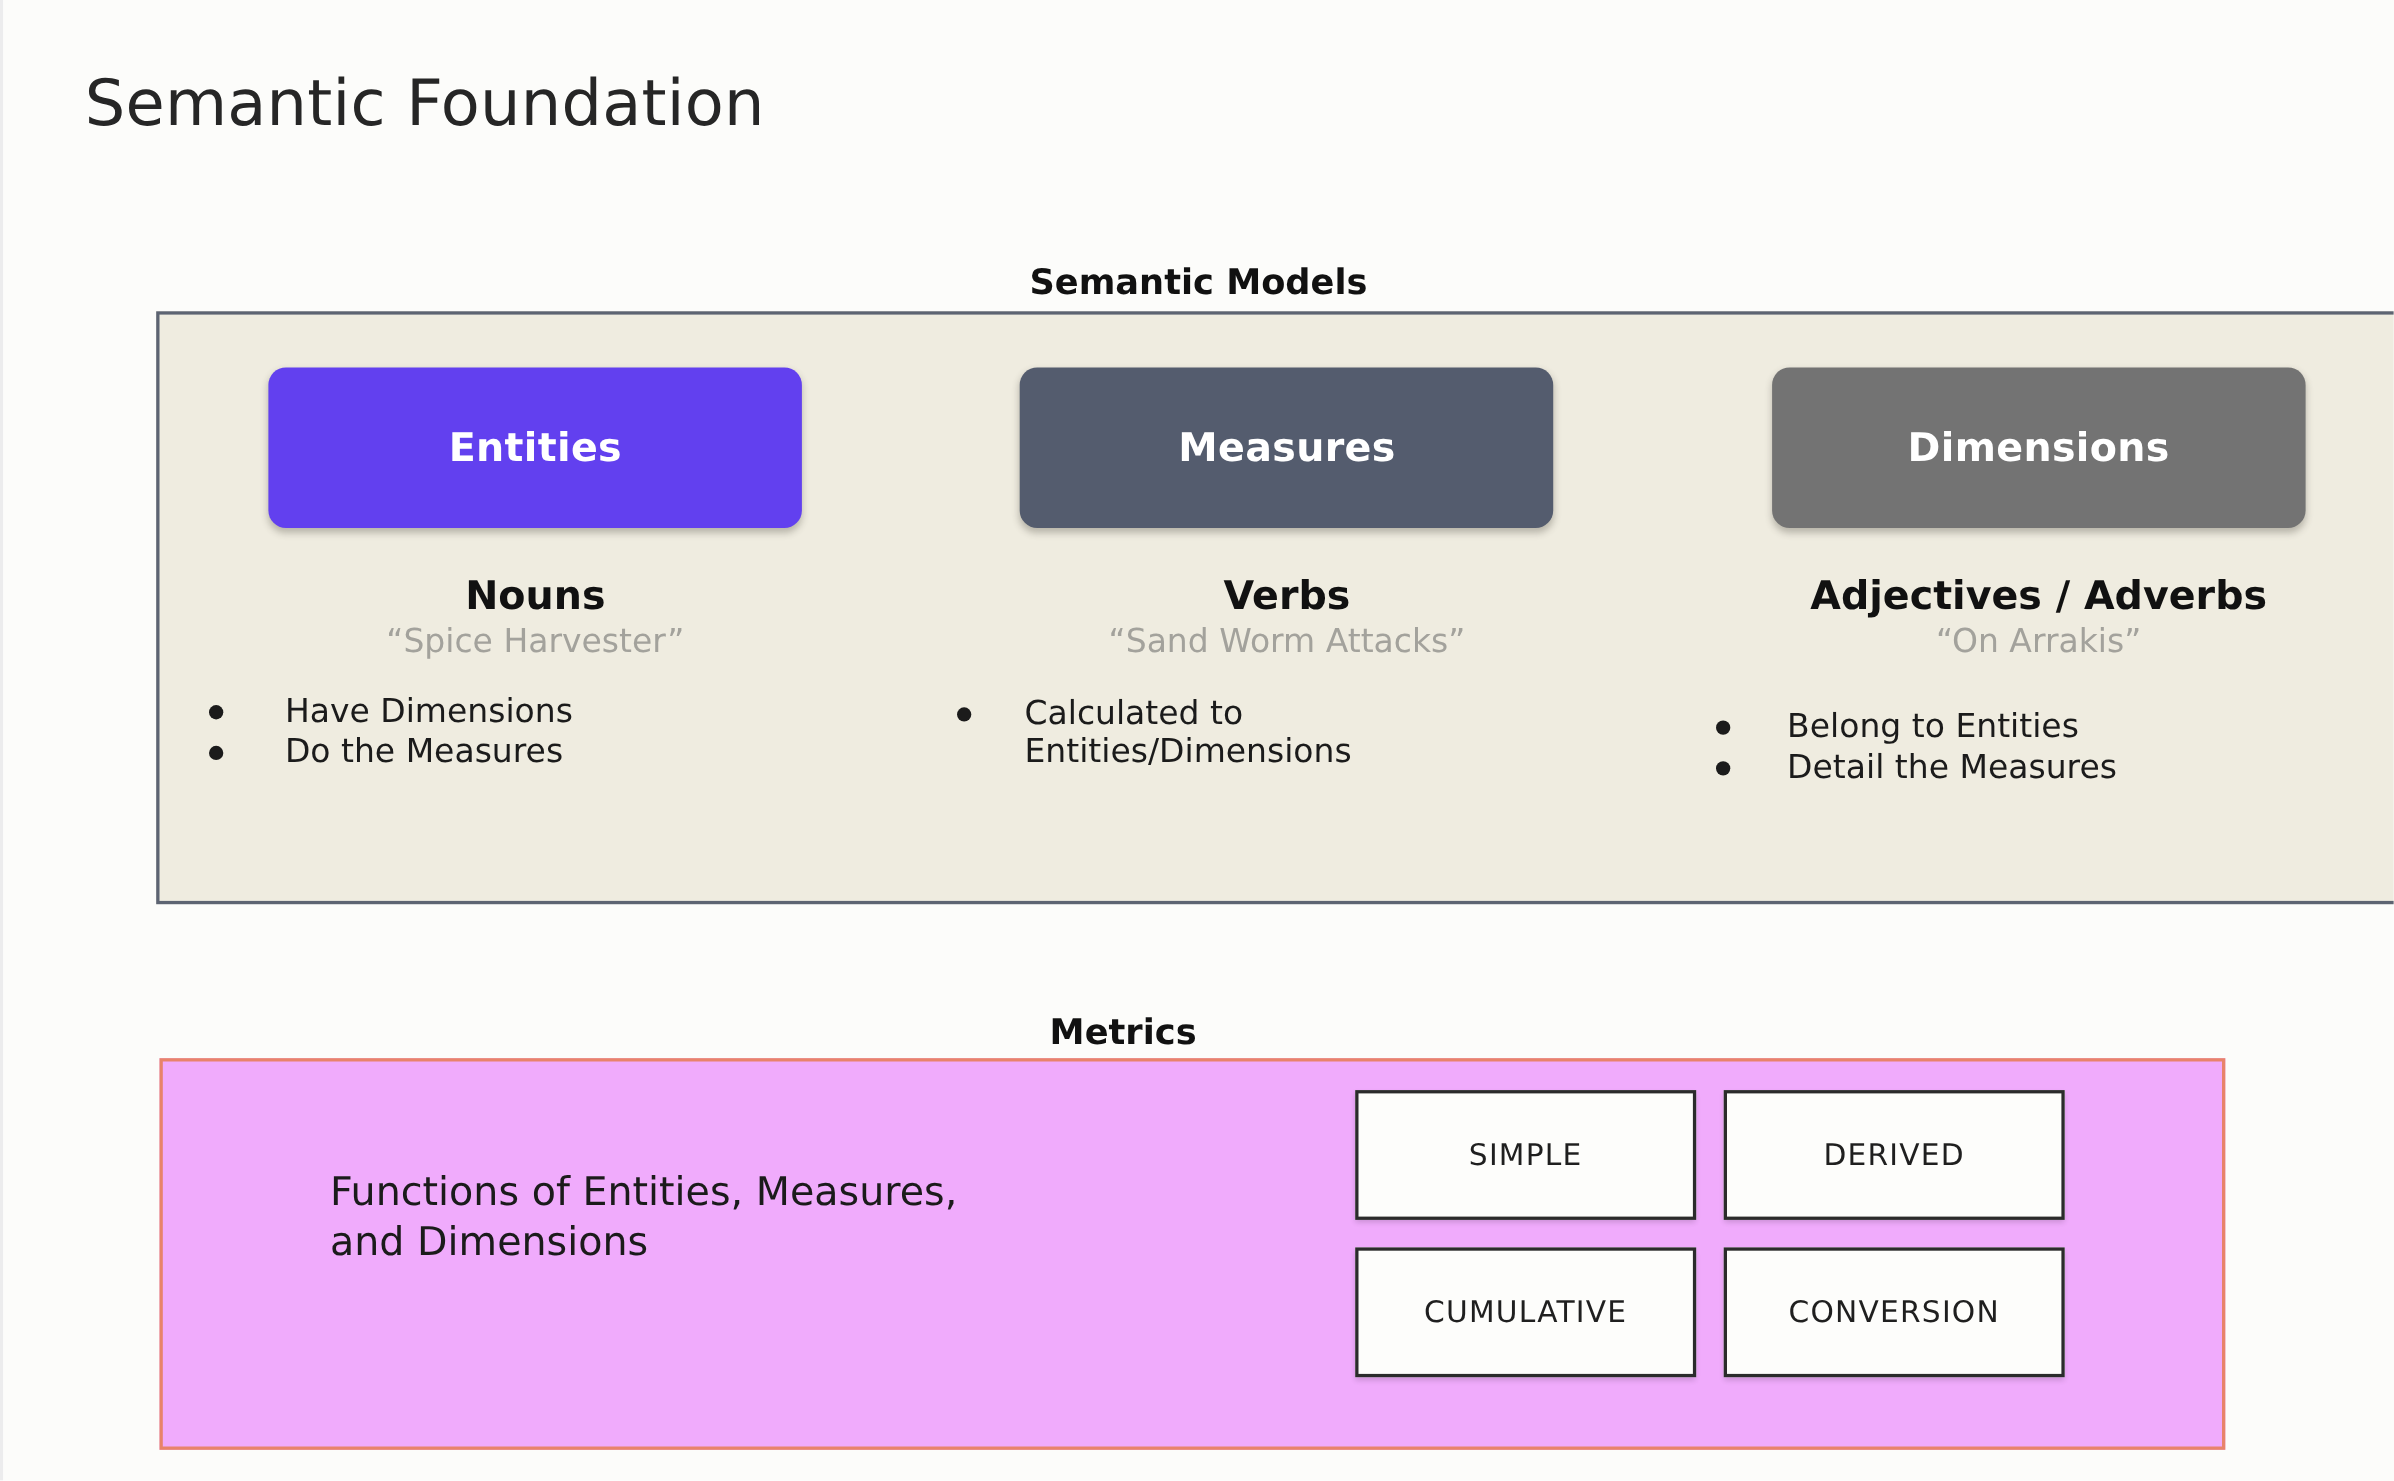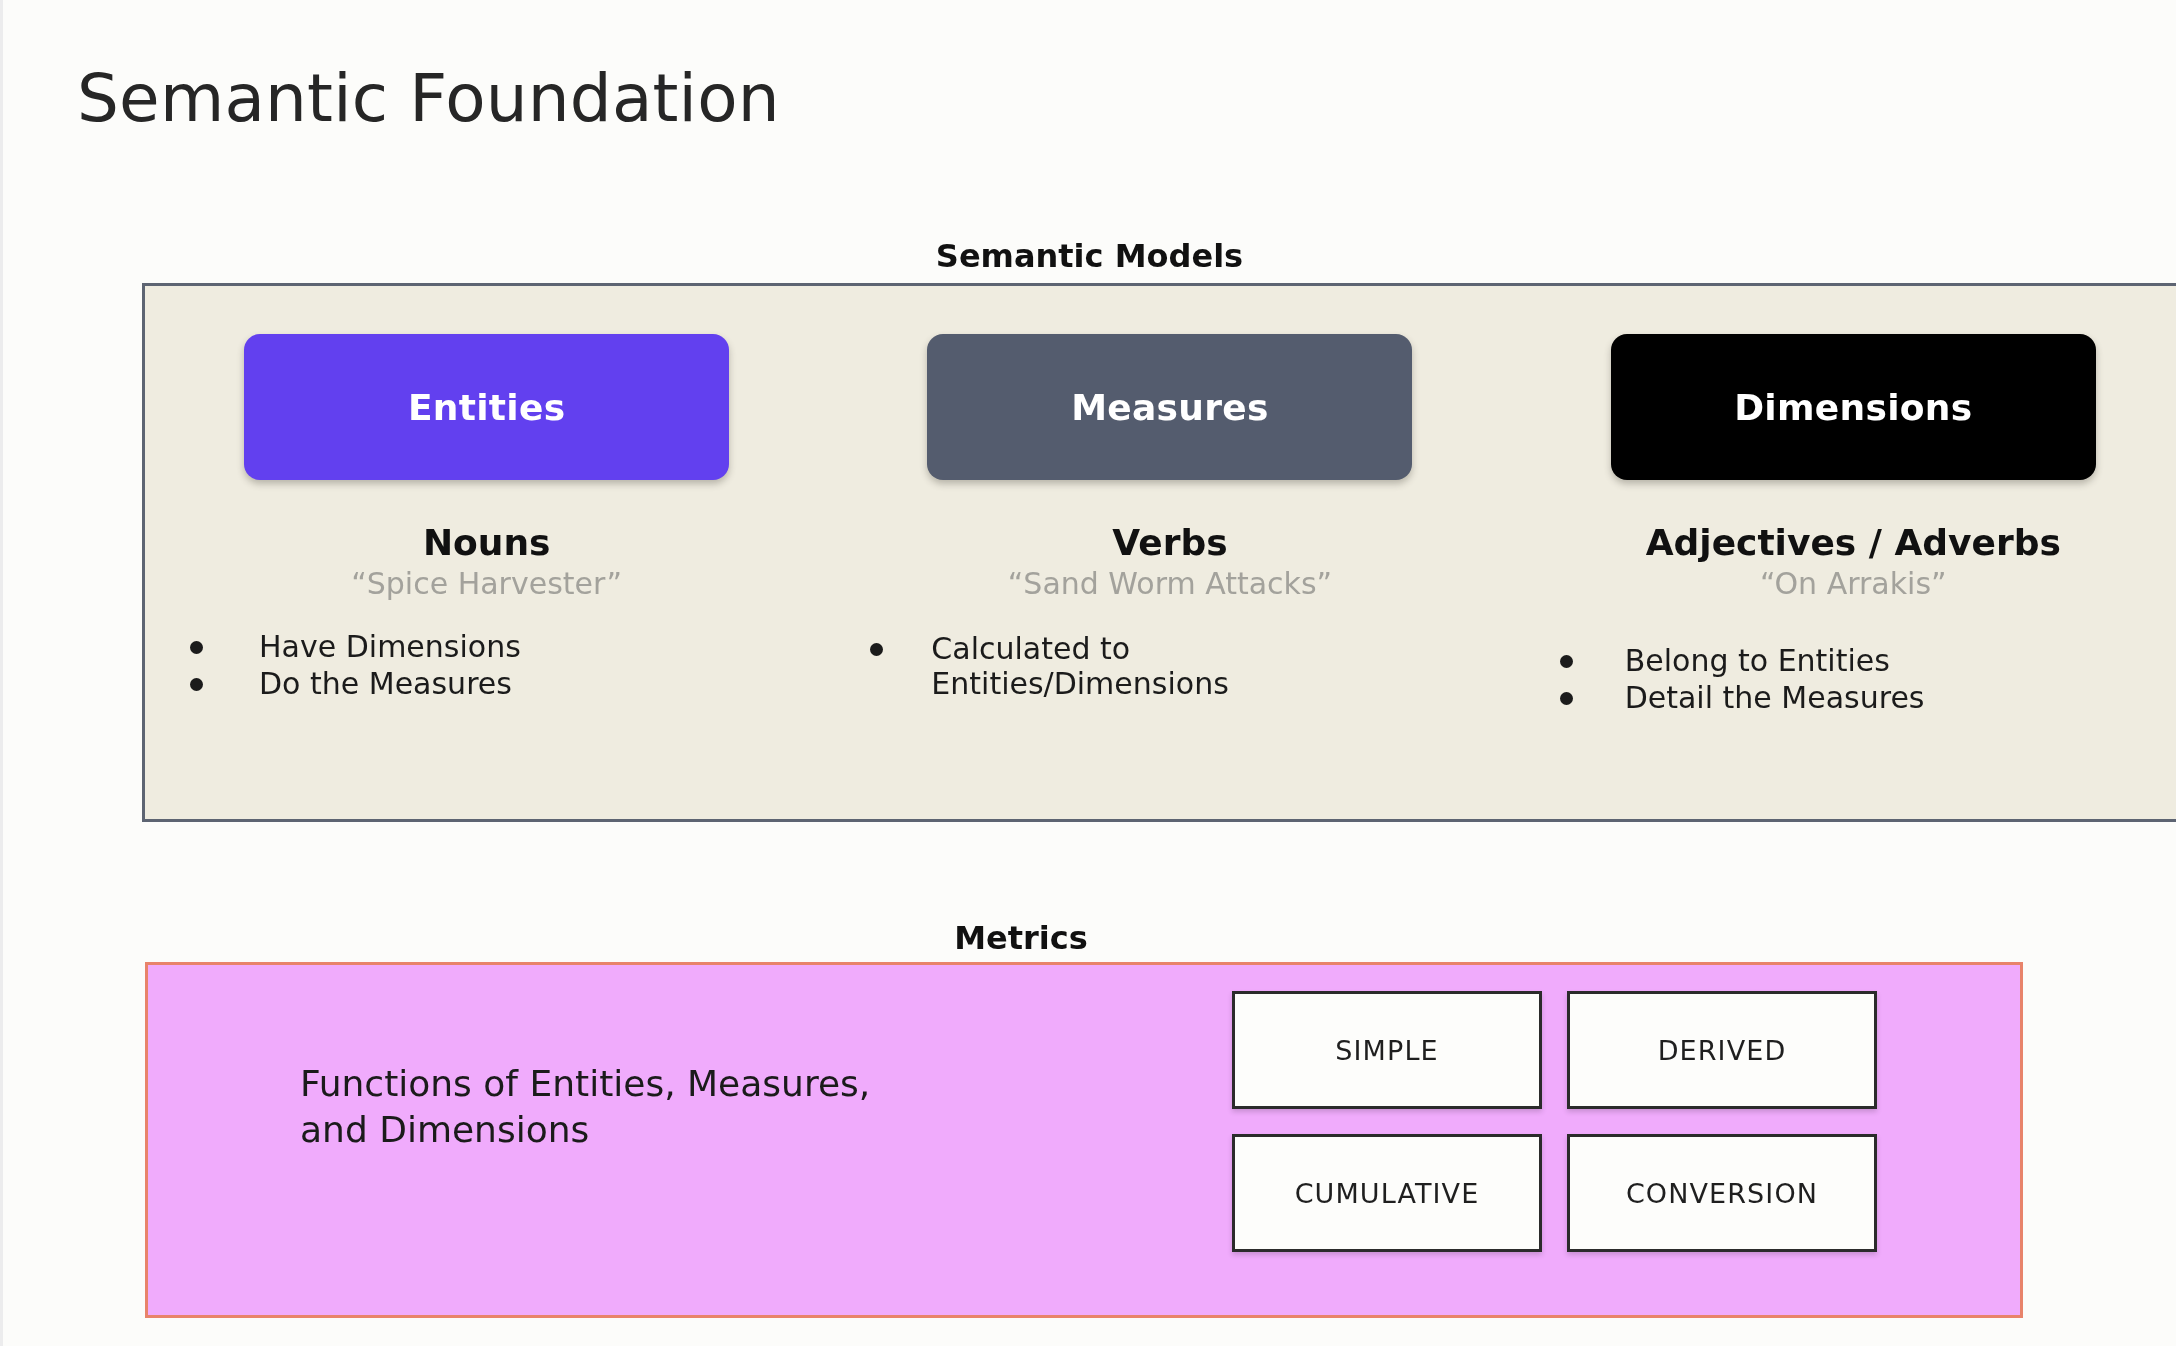--- a/index.html
+++ b/index.html
@@ -29,21 +29,21 @@
     width: 2173px;
     height: 1346px;
     background: #fcfcfa;
   }
 
   
   .page-title {
     position: absolute;
     left: 74px;
     top: 60px;
-    font-size: 66px;
+    font-size: 58px;
     font-weight: 400;
     color: #262626;
     letter-spacing: 0.2px;
     white-space: nowrap;
   }
 
   
   .section-caption {
     position: absolute;
     font-size: 32px;
@@ -100,21 +100,21 @@
     justify-content: center;
     color: #ffffff;
     font-size: 36px;
     font-weight: 700;
     letter-spacing: 0.3px;
     box-shadow: 0 4px 7px rgba(60,55,45,0.30);
     box-sizing: border-box;
   }
   .pill.entities   { background: #6240ef; }
   .pill.measures   { background: #545c6e; }
-  .pill.dimensions { background: #000000; }
+  .pill.dimensions { background: #737373; }
 
   .pos-title {
     margin-top: 44px;
     font-size: 36px;
     font-weight: 700;
     color: #111111;
     line-height: 1.06;
     white-space: nowrap;
   }
   .pos-example {

